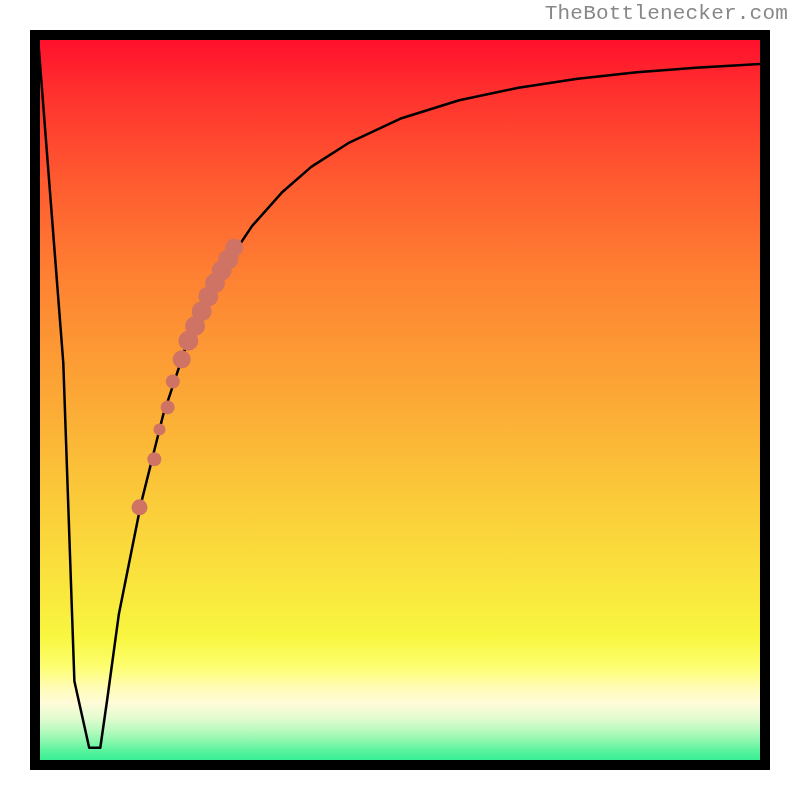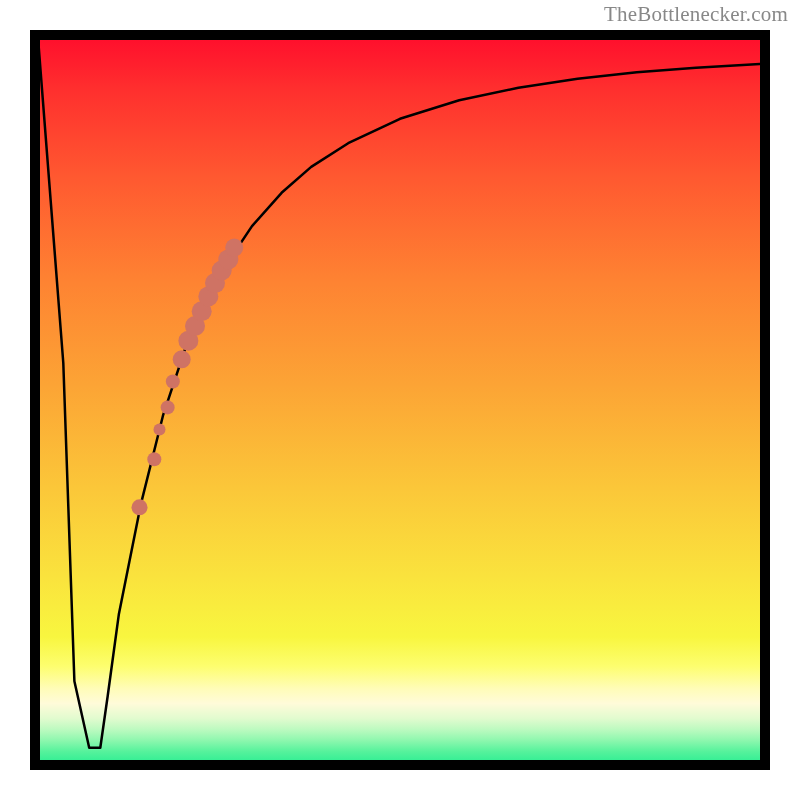--- a/index.html
+++ b/index.html
@@ -13,21 +13,21 @@
     height: 800px;
     position: relative;
     box-sizing: border-box;
   }
   .attribution {
     position: absolute;
     top: 2px;
     right: 12px;
     color: #888;
     font-size: 21px;
-    font-family: Liberation Serif, serif;
+    font-family: Liberation Mono, monospace;
     letter-spacing: 0.2px;
     z-index: 5;
   }
   .plot-box {
     position: absolute;
     left: 30px;
     top: 30px;
     right: 30px;
     bottom: 30px;
     box-sizing: border-box;

